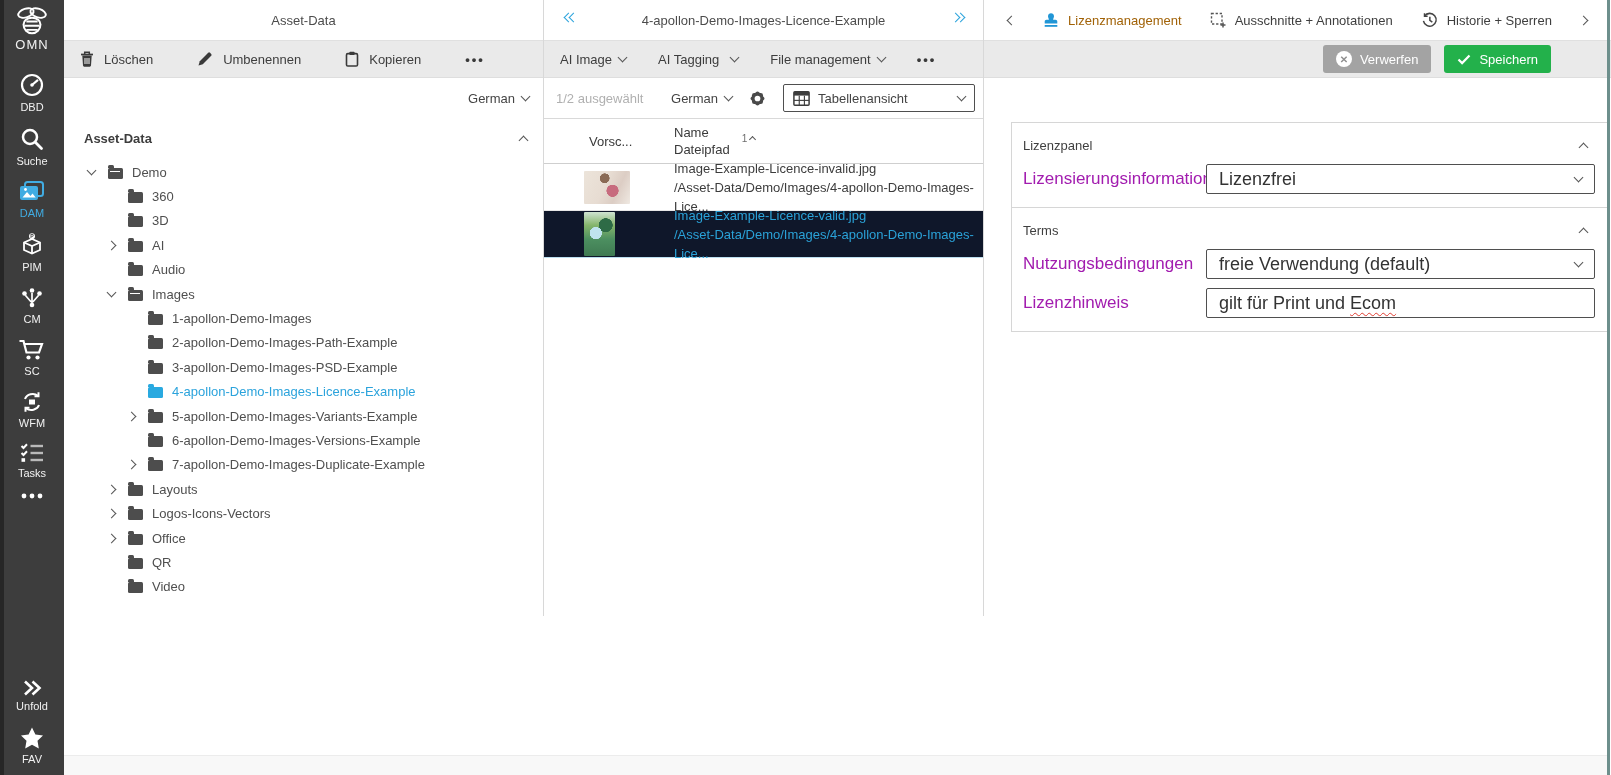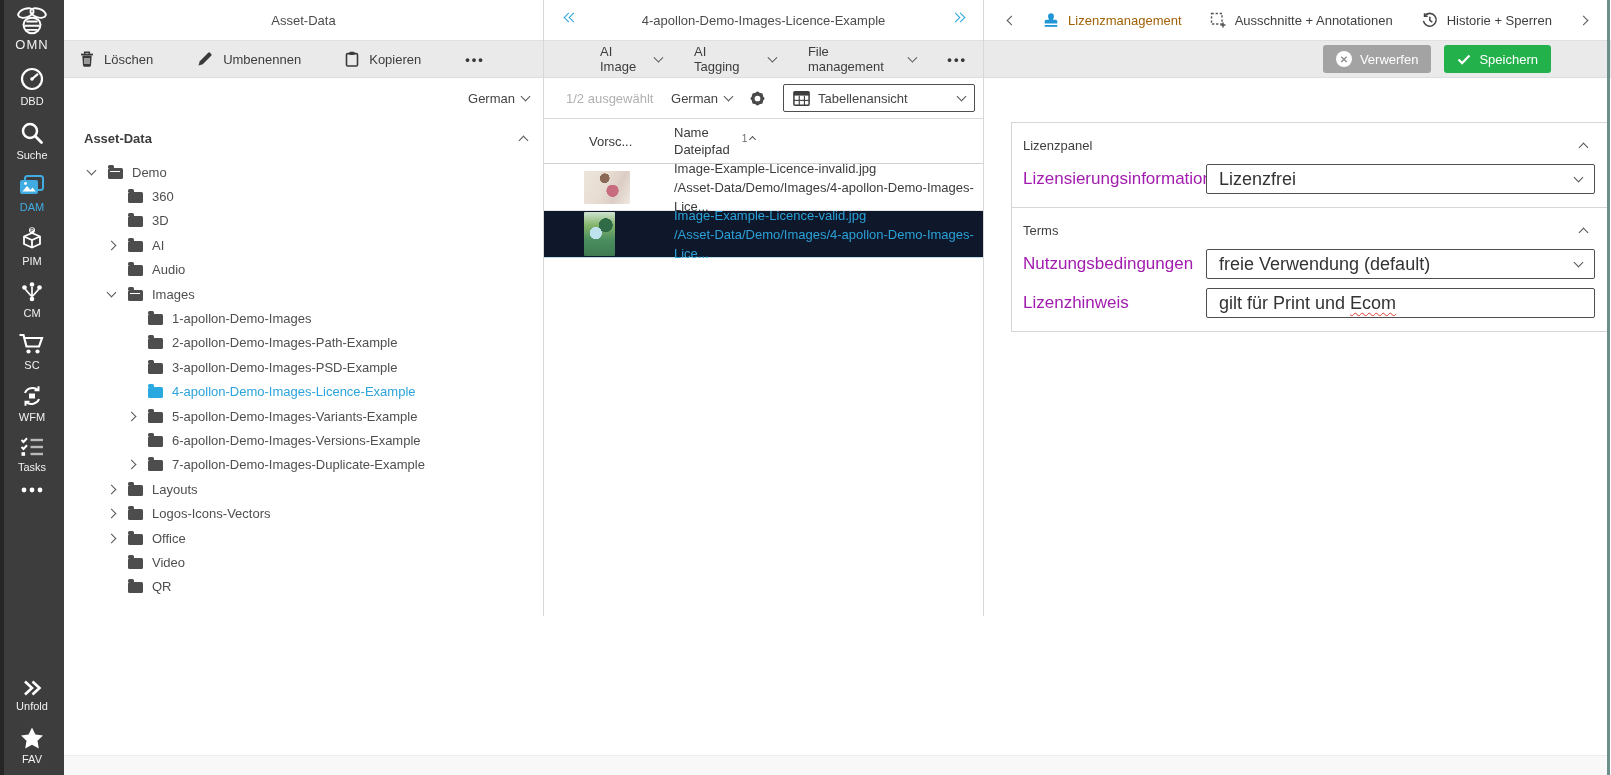--- a/index.html
+++ b/index.html
@@ -18,21 +18,21 @@
   .chev.sm { width:5px; height:5px; border-width:0 1.4px 1.4px 0; }
   .dots { color:#3a3a3a; font-weight:bold; letter-spacing:2px; font-size:13px; }
 
   
   .sidebar { width:64px; background:#3d3d3d; display:flex; flex-direction:column;
              align-items:center; flex-shrink:0; position:relative; z-index:8; }
   .sidebar::before { content:""; position:absolute; left:0; top:0; bottom:0; width:4px; background:#262626; }
   .sbi { display:flex; flex-direction:column; align-items:center; gap:3px; cursor:pointer; }
   .sblabel { font-size:11px; color:#f2f2f2; }
   .sbi.active .sblabel { color:#41ace2; }
-  .logo { margin-top:6px; margin-bottom:14px; }
+  .logo { margin-top:6px; margin-bottom:20px; }
   .logo .sblabel { font-size:13px; letter-spacing:1px; margin-top:-2px; }
   .mgrp { margin-top:13px; }
   .spacer { flex:1; }
   .sbi.bottom1 { margin-bottom:14px; }
   .sbi.bottom2 { margin-bottom:10px; }
 
   
   .panel { background:#fff; height:616px; position:relative; }
   .tree-panel { width:480px; border-right:1px solid #d8d8d8; flex-shrink:0; }
   .list-panel { width:440px; border-right:1px solid #d8d8d8; flex-shrink:0; }
@@ -66,21 +66,21 @@
             position:relative; margin-right:9px; flex-shrink:0; margin-top:2px; }
   .folder::before { content:""; position:absolute; top:-3px; left:0; width:6px; height:3px;
                     background:inherit; border-radius:1.5px 1.5px 0 0; }
   .folder.open::after { content:""; position:absolute; left:2px; top:3px; width:10px;
                         height:1.6px; background:#fff; }
   .tnode.selected .folder { background:#29a9e0; }
   .tnode.selected .tlabel { color:#2ba3dc; }
 
   
   .lsubrow { padding:0 8px 0 12px; }
-  .status { color:#b0b0b0;margin-left:10px; }
+  .status { color:#b0b0b0; }
   .gear { margin:0 16px; cursor:pointer; }
   .viewsel { height:28px; width:192px; border:1px solid #4f4f4f; border-radius:2px;
              display:flex; align-items:center; gap:8px; padding:0 9px; cursor:pointer; }
   .thead { height:46px; border-top:1px solid #d9d9d9; border-bottom:1px solid #cfcfcf;
            display:flex; align-items:center; font-size:13px; color:#3a3a3a; }
   .col-prev { width:130px; padding-left:45px; flex-shrink:0; }
   .col-name { display:flex; align-items:center; gap:12px; }
   .nhdr div { line-height:17px; }
   .sortind { display:flex; align-items:flex-start; gap:3px; color:#6d6d6d; font-size:10px; margin-top:-6px; }
   .lrow { height:47px; display:flex; align-items:center; border-bottom:1px solid #e7e7e7;
@@ -414,49 +414,49 @@
       <div class="tnode d1">
         <span class="chev-slot">
             <span class="chev r"></span>
           </span>
         <span class="folder"></span>
         <span class="tlabel">Office</span>
       </div>
       <div class="tnode d1">
         <span class="chev-slot"></span>
         <span class="folder"></span>
+        <span class="tlabel">QR</span>
+      </div>
+      <div class="tnode d1">
+        <span class="chev-slot"></span>
+        <span class="folder"></span>
         <span class="tlabel">Video</span>
-      </div>
-      <div class="tnode d1">
-        <span class="chev-slot"></span>
-        <span class="folder"></span>
-        <span class="tlabel">QR</span>
       </div>
     </div>
   </section>
 
   <section class="panel list-panel">
     <div class="ptitle">
       <span class="dblchev left">
         <span class="chev l blue"></span>
           <span class="chev l blue"></span>
       </span>
       <span>4-apollon-Demo-Images-Licence-Example</span>
       <span class="dblchev right">
         <span class="chev r blue"></span>
           <span class="chev r blue"></span>
       </span>
     </div>
 
     <div class="ptoolbar" style="gap:32px;">
-      <div class="tbtn" style="gap:7px;margin-left:40px;">
+      <div class="tbtn" style="gap:7px;">
         <span>AI Image</span>
         <span class="chev dn"></span>
       </div>
-      <div class="tbtn" style="gap:19px;">
+      <div class="tbtn" style="gap:12px;">
         <span>AI Tagging</span>
         <span class="chev dn"></span>
       </div>
       <div class="tbtn" style="gap:7px;">
         <span>File management</span>
         <span class="chev dn"></span>
       </div>
       <div class="tbtn">
         <span class="dots">•••</span>
       </div>

